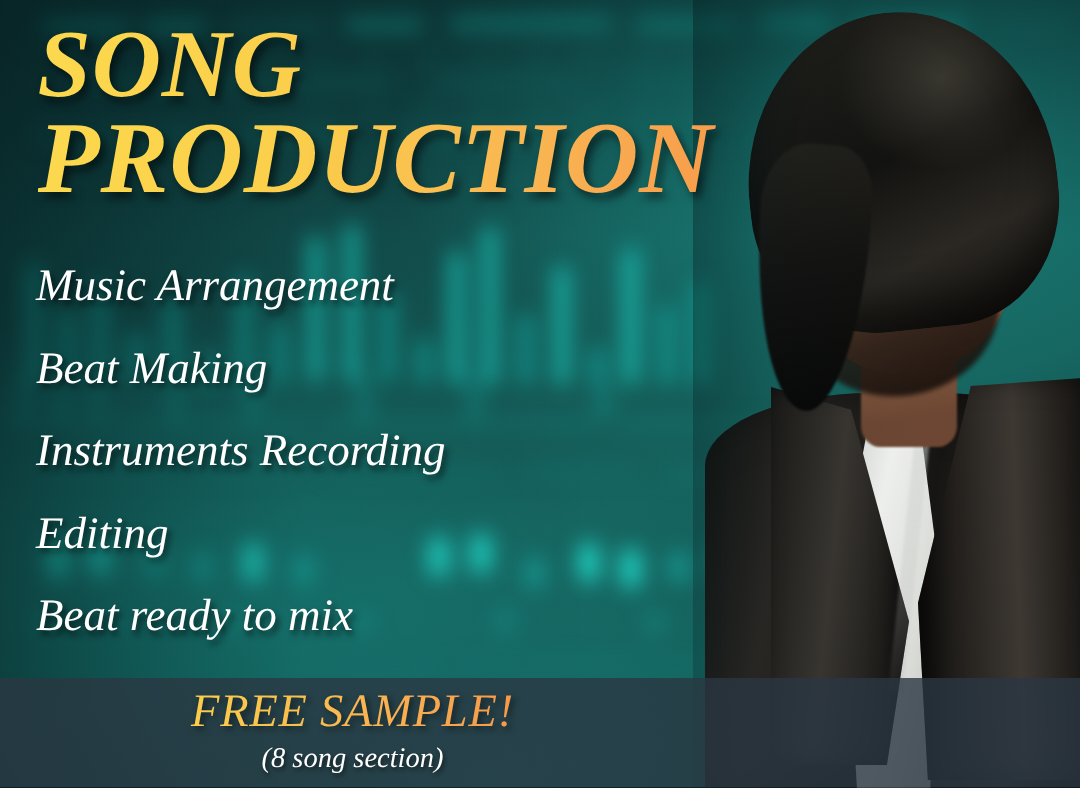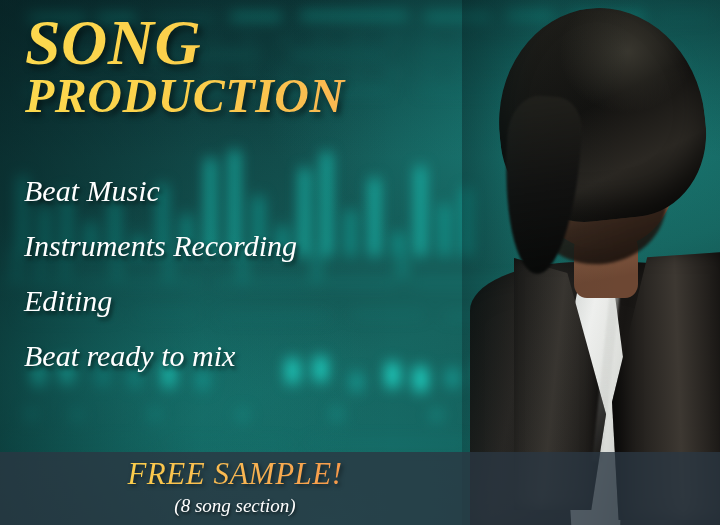--- a/index.html
+++ b/index.html
@@ -261,21 +261,21 @@
     pointer-events: none;
   }
   #title .line {
     font-size: 64px;
     line-height: 0.96;
     font-weight: 700;
     letter-spacing: 0.5px;
     white-space: nowrap;
     filter: drop-shadow(3px 4px 3px rgba(0,0,0,0.55));
   }
-  #title .line.l2 { font-size: 48px; }
+  #title .line.l2 { font-size: 68px; }
 
   #services {
     position: absolute;
     left: 24px;
     top: 176px;
     z-index: 6;
     width: 420px;
   }
   #services .svc {
     color: #ffffff;
@@ -468,21 +468,22 @@
     <div class="fringe"></div>
     <div class="person-shade"></div>
   </div>
 
   <div id="title">
     <div class="line gold-text">SONG</div>
     <div class="line l2 gold-text">PRODUCTION</div>
   </div>
 
   <div id="services">
-    <div class="svc">Beat Music</div>
+    <div class="svc">Music Arrangement</div>
+    <div class="svc">Beat Making</div>
     <div class="svc">Instruments Recording</div>
     <div class="svc">Editing</div>
     <div class="svc">Beat ready to mix</div>
   </div>
 
   <div id="banner-content">
     <div id="free-sample" class="gold-text">FREE SAMPLE!</div>
     <div id="sub-note">(8 song section)</div>
   </div>
 

